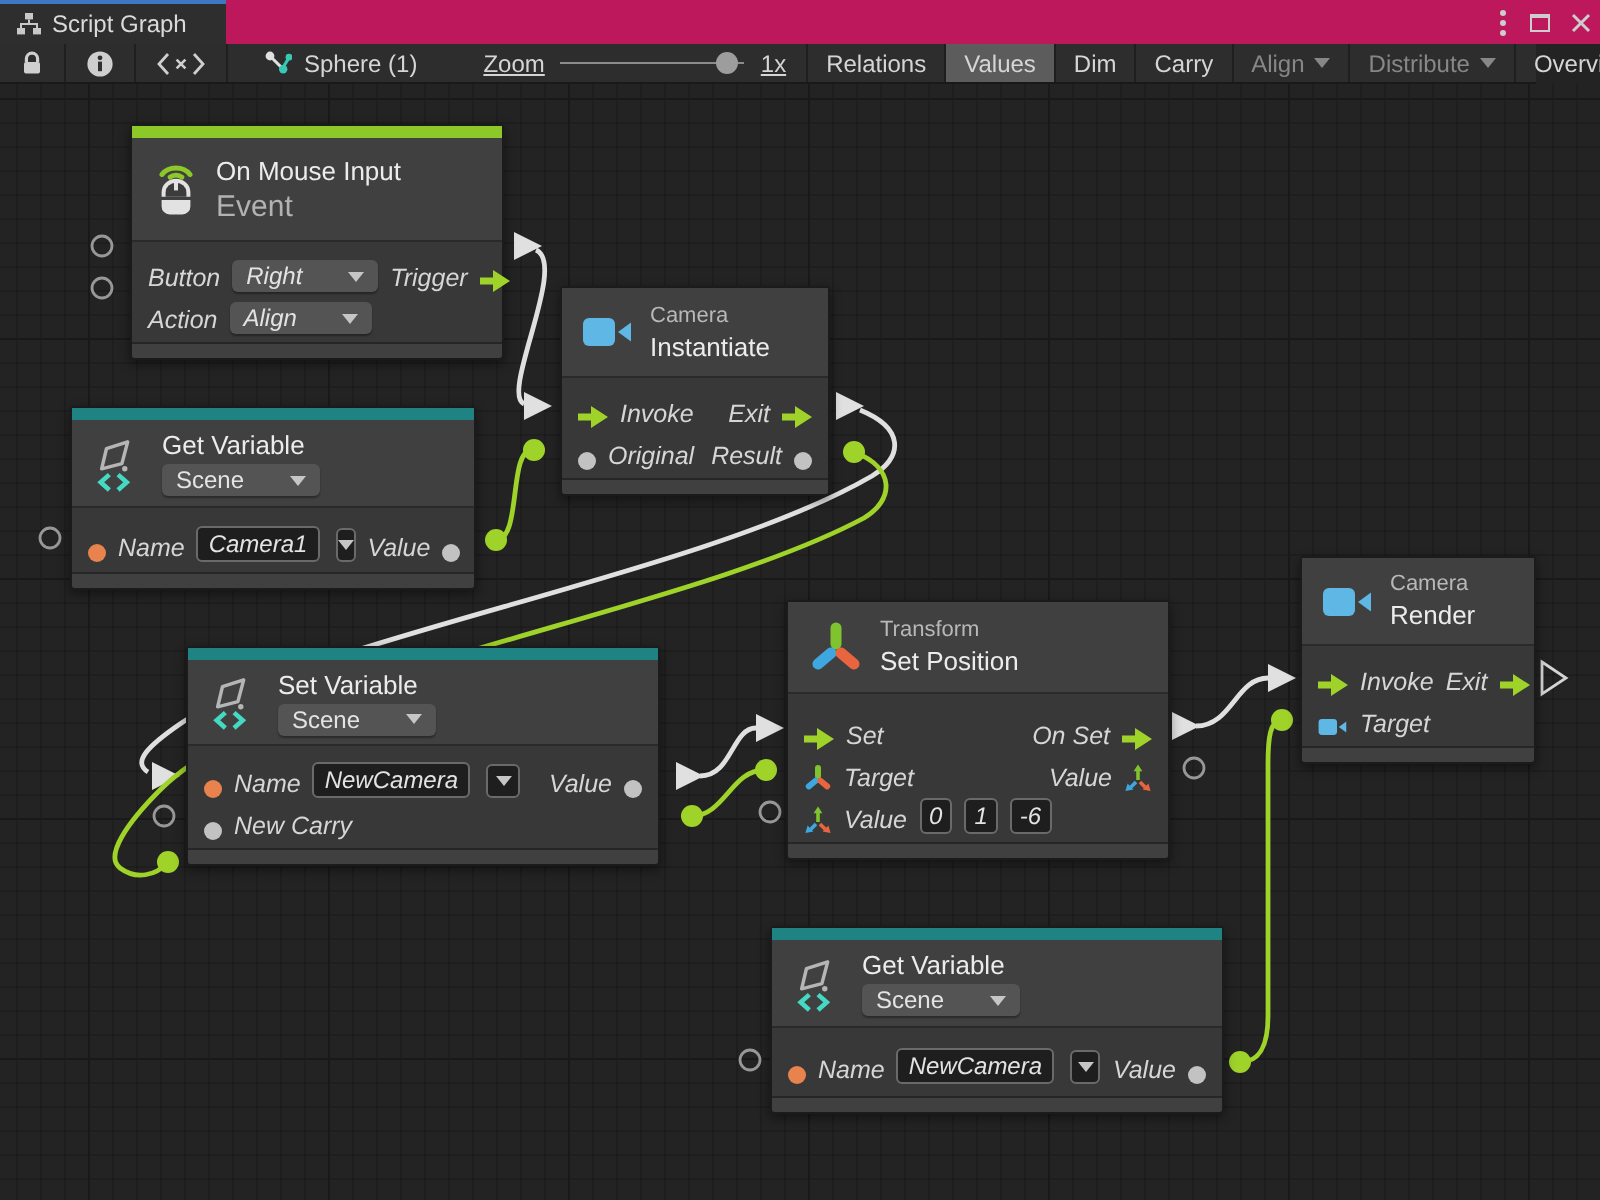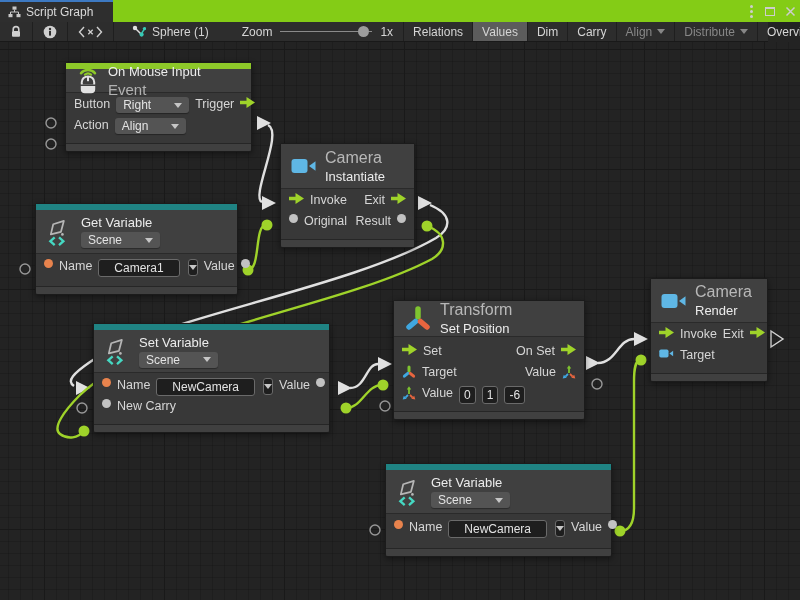--- a/index.html
+++ b/index.html
@@ -1,42 +1,42 @@
 <!DOCTYPE html>
 <html><head>
 <meta charset="utf-8">
 <style>
   * { margin:0; padding:0; box-sizing:border-box; }
   html,body { width:800px; height:600px; overflow:hidden; background:#232323;
               font-family:"Liberation Sans","DejaVu Sans",sans-serif; }
   #app { position:relative; width:800px; height:600px; }
 
   
-  .titlebar { position:absolute; left:0; top:0; width:800px; height:22px; background:#84cc16;padding-left:38px; }
+  .titlebar { position:absolute; left:0; top:0; width:800px; height:22px; background:#be185d;padding-left:38px; }
   .tab { position:absolute; left:0; top:0; height:22px; width:113px; background:#2e2e2e;
          border-top:2px solid #3d79c2; display:flex; align-items:center; gap:5px; padding:0 8px; }
   .tab-label { color:#dadada; font-size:12px; white-space:nowrap; }
   .win-controls { position:absolute; right:4px; top:0; height:22px; display:flex; align-items:center; gap:10px; }
   .kebab { display:flex; flex-direction:column; gap:2px; padding:2px; }
   .kebab i { width:3px; height:3px; border-radius:50%; background:#cdcdcd; }
   .maxbox { width:10px; height:9px; border:1px solid #cdcdcd; border-top:2px solid #cdcdcd; }
 
   
   .toolbar { position:absolute; left:0; top:22px; width:768px; height:20px; background:#2d2d2d;
              border-bottom:1px solid #191919; display:flex; align-items:stretch; color:#d5d5d5; font-size:12px; }
   .tbtn { display:flex; align-items:center; justify-content:center; padding:0 9px;
           border-right:1px solid #1f1f1f; white-space:nowrap; }
   .tbtn.icon-only { padding:0 10px; }
   .tbtn.active { background:#5c5c5c; }
   .tbtn.disabled { color:#878787; }
   .spacer-plain { border-right:none; }
   .caret { width:0; height:0; border-left:4px solid transparent; border-right:4px solid transparent;
            border-top:5px solid #c6c6c6; margin-left:5px; }
   .disabled .caret { border-top-color:#878787; }
-  .zoom-wrap { display:flex; align-items:center; gap:8px; padding:0 10px; }
+  .zoom-wrap { display:flex; align-items:center; gap:8px; padding:0 10px;text-decoration:underline; }
   .zoom-track { position:relative; width:92px; height:1px; background:#8b8b8b; }
   .zoom-handle { position:absolute; top:-5px; left:78px; width:11px; height:11px; border-radius:50%; background:#9d9d9d; }
   .tgroup-right { margin-left:auto; display:flex; align-items:stretch; }
 
   
   .graph { position:absolute; left:0; top:42px; width:800px; height:558px; background-color:#232323;
     background-image:
       linear-gradient(#191919 1px, transparent 1px),
       linear-gradient(90deg, #191919 1px, transparent 1px),
       linear-gradient(rgba(0,0,0,.14) 1px, transparent 1px),
@@ -49,29 +49,29 @@
   .node { position:absolute; background:#383838; border:1px solid #1b1b1b; border-radius:2px;
           box-shadow:0 2px 6px rgba(0,0,0,.45); color:#dedede; }
   .strip { height:6px; }
   .strip.teal { background:#1f8383; }
   .strip.green { background:#8dc829; }
   .hdr { display:flex; align-items:center; gap:8px; padding:4px 10px; background:#404040;
          border-bottom:1px solid #2a2a2a; }
   .hdr-text { display:flex; flex-direction:column; gap:2px; }
   .ntitle { font-size:13px; color:#ececec; white-space:nowrap; }
   .nsub { font-size:15px; color:#b2b2b2; }
-  .ntype { font-size:16px; color:#b8b8b8; }
+  .ntype { font-size:11px; color:#b8b8b8; }
   .rows { padding:4px 8px; }
-  .row { height:21px; display:flex; align-items:flex-start; gap:6px; font-size:12.5px; color:#d6d6d6; white-space:nowrap; }
+  .row { height:21px; display:flex; align-items:flex-end; gap:6px; font-size:12.5px; color:#d6d6d6; white-space:nowrap;font-style:italic; }
   .rspace { margin-left:auto; }
   .ftr { height:8px; background:#404040; border-top:1px solid #262626; border-radius:0 0 2px 2px; }
   .dd { display:inline-flex; align-items:center; gap:22px; background:#545454; border-radius:3px;
         padding:1px 7px; font-size:12px; color:#e3e3e3; box-shadow:0 1px 1px rgba(0,0,0,.35); }
   .dd .caret { margin-left:1px; }
-  .field { background:#1e1e1e; border:1px solid #6a6a6a; border-radius:3px; padding:1px 15px;
+  .field { background:#1e1e1e; border:1px solid #6a6a6a; border-radius:3px; padding:1px 5px;
            font-size:12px; color:#e3e3e3; }
   .caret-btn { background:#1e1e1e; border:1px solid #6a6a6a; border-radius:3px; width:17px; height:17px;
                display:inline-flex; align-items:center; justify-content:center; margin-left:2px; }
   .caret-btn .caret { margin-left:0; }
   .vec { min-width:16px; text-align:center; padding:1px 4px; }
   .dot { width:9px; height:9px; border-radius:50%; background:#c2c2c2; flex:none; }
   .dot.orange { background:#e8834d; }
   svg.fl { flex:none; }
 </style>
 </head>
@@ -204,21 +204,21 @@
         <circle cx="346" cy="408" r="5.5"></circle>
           <circle cx="383" cy="385" r="5.5"></circle>
         <circle cx="620" cy="531" r="5.5"></circle>
           <circle cx="641" cy="360" r="5.5"></circle>
       </g>
     </g>
   </svg>
 
   <div class="node" style="left:65px; top:62px; width:187px;">
     <div class="strip green"></div>
-    <div class="hdr" style="height:24px">
+    <div class="hdr" style="height:52px">
       <svg width="24" height="27" viewBox="0 0 24 27">
         <path d="M5 6.2 A 8.2 6.8 0 0 1 19 6.2" stroke="#8dc829" stroke-width="2.5" fill="none" stroke-linecap="round"></path>
         <path d="M9 7.6 A 4.3 3.6 0 0 1 15 7.6" stroke="#8dc829" stroke-width="2.4" fill="none" stroke-linecap="round"></path>
         <path d="M4.8 17.4 v-2.4 a7.2 6.6 0 0 1 14.4 0 v2.4 z" fill="#e2e2e2"></path>
         <path d="M6.8 17.4 v-2.2 a5.2 4.8 0 0 1 10.4 0 v2.2 z" fill="#3c3c3c"></path>
         <rect x="11" y="9.6" width="2" height="4.6" fill="#e2e2e2"></rect>
         <path d="M4.8 19 h14.4 v3.2 a4 4 0 0 1 -4 4 h-6.4 a4 4 0 0 1 -4 -4 z" fill="#e2e2e2"></path>
       </svg>
       <div class="hdr-text">
         <span class="ntitle">On Mouse Input</span>
@@ -342,21 +342,21 @@
       </div>
       <div class="row">
         <span class="dot"></span>
         <span>New Carry</span>
       </div>
     </div>
     <div class="ftr"></div>
   </div>
 
   <div class="node" style="left:393px; top:300px; width:192px;">
-    <div class="hdr" style="height:36px">
+    <div class="hdr" style="height:46px">
       <svg width="28" height="28" viewBox="0 0 28 28">
         <line x1="14" y1="12" x2="14" y2="4" stroke="#7fc42f" stroke-width="5.5" stroke-linecap="round"></line>
         <line x1="11.5" y1="16.5" x2="5" y2="22" stroke="#3fa7e0" stroke-width="5.5" stroke-linecap="round"></line>
         <line x1="16.5" y1="16.5" x2="23" y2="22" stroke="#e8653f" stroke-width="5.5" stroke-linecap="round"></line>
       </svg>
       <div class="hdr-text">
         <span class="ntype">Transform</span>
         <span class="ntitle">Set Position</span>
       </div>
     </div>

